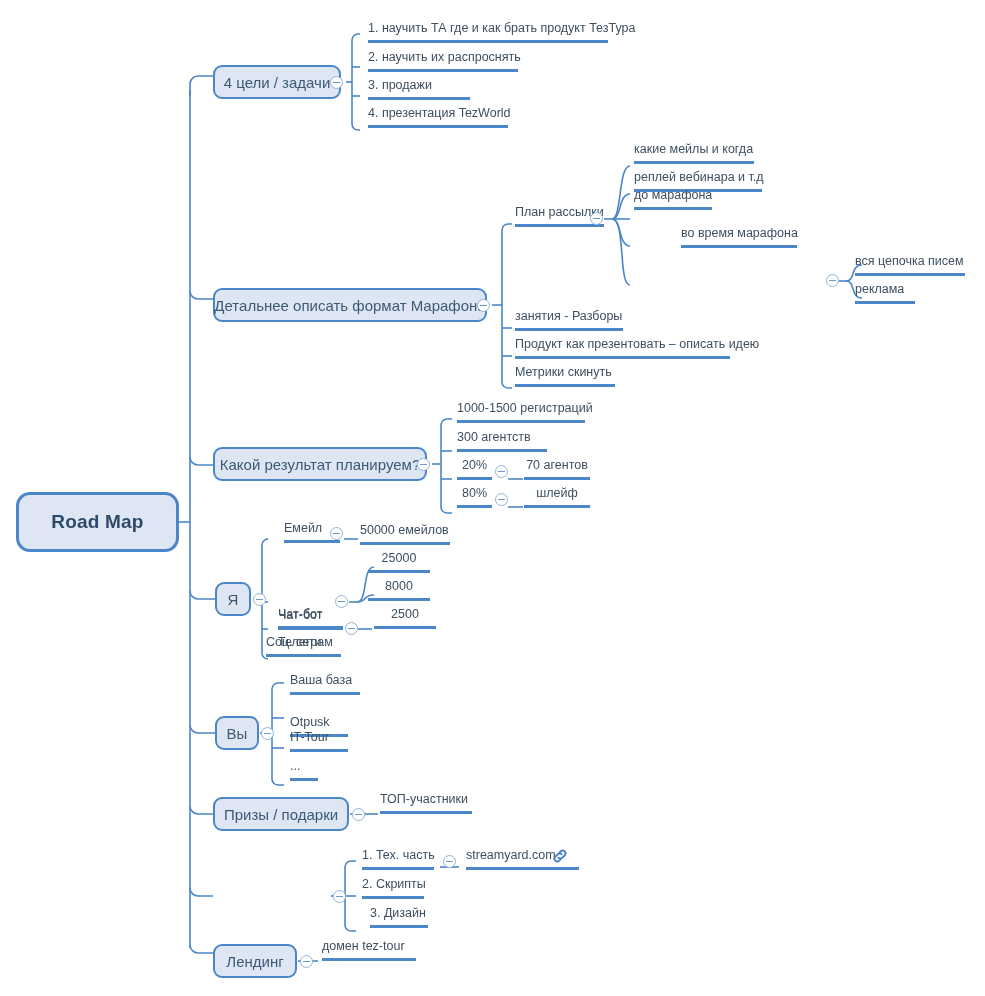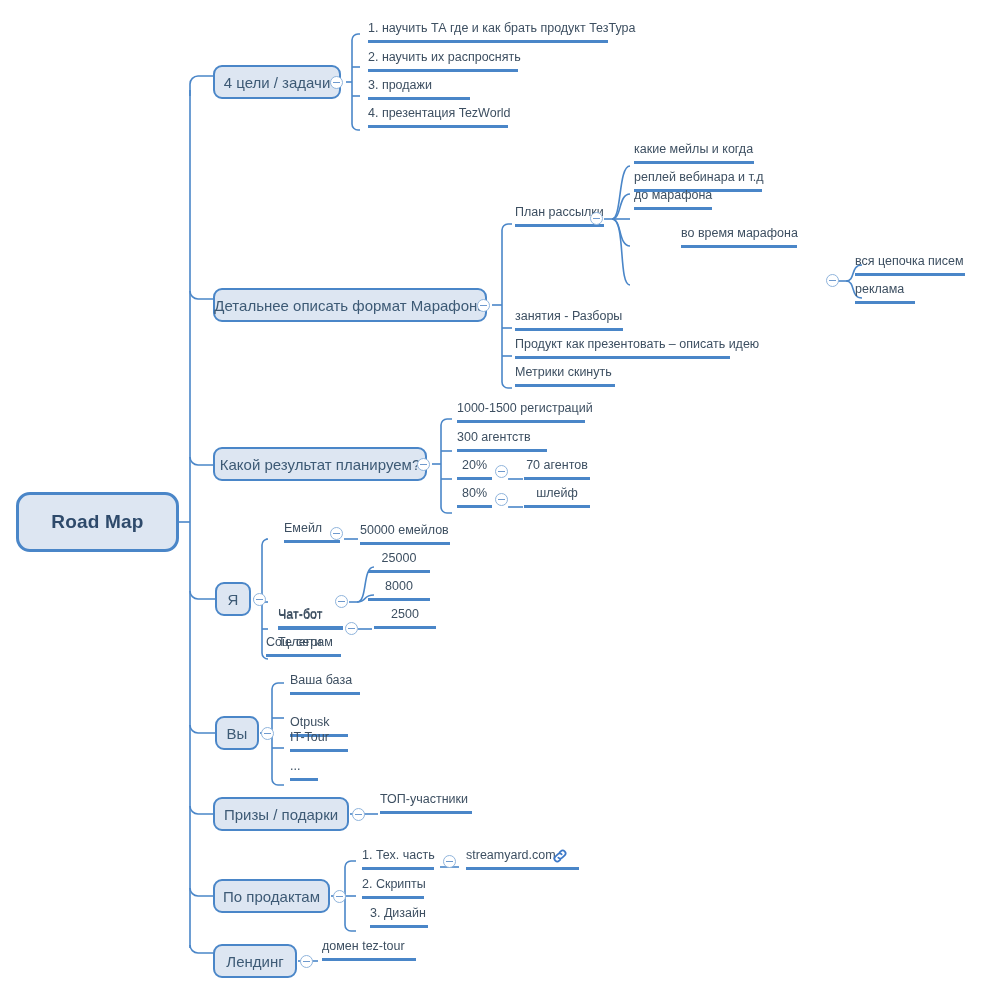--- a/index.html
+++ b/index.html
@@ -276,23 +276,20 @@
   <div class="leaf" style="left:290px; top:703px; width:58px;margin-top:13px;">Otpusk</div>
   <div class="leaf" style="left:290px; top:731px; width:58px;">IT-Tour</div>
   <div class="leaf" style="left:290px; top:760px; width:28px;">...</div>
 
   <div class="box-node" style="left:213px; top:797px; width:136px; height:34px;">
     <span>Призы / подарки</span>
   </div>
   <div class="toggle" style="left:352px; top:808px;"></div>
   <div class="leaf" style="left:380px; top:793px; width:92px;">ТОП-участники</div>
 
-  <div class="box-node" style="left:213px; top:879px; width:117px; height:34px;">
-    <span>По продактам</span>
-  </div>
   <div class="toggle" style="left:333px; top:890px;"></div>
 
   <div class="leaf" style="left:362px; top:849px; width:72px;">1. Тех. часть</div>
   <div class="toggle" style="left:443px; top:855px;"></div>
   <div class="leaf" style="left:466px; top:849px; width:113px;">streamyard.com</div>
   <div class="link-icon" style="left:552px; top:848px;">
     <svg viewBox="0 0 16 16" width="16" height="16" fill="none" stroke="#3c78c8" stroke-width="1.7" stroke-linecap="round">
       <path d="M6.3 9.7 a2.8 2.8 0 0 0 4 0 l2.4 -2.4 a2.8 2.8 0 0 0 -4 -4 l-1.1 1.1"></path>
       <path d="M9.7 6.3 a2.8 2.8 0 0 0 -4 0 l-2.4 2.4 a2.8 2.8 0 0 0 4 4 l1.1 -1.1"></path>
     </svg>

